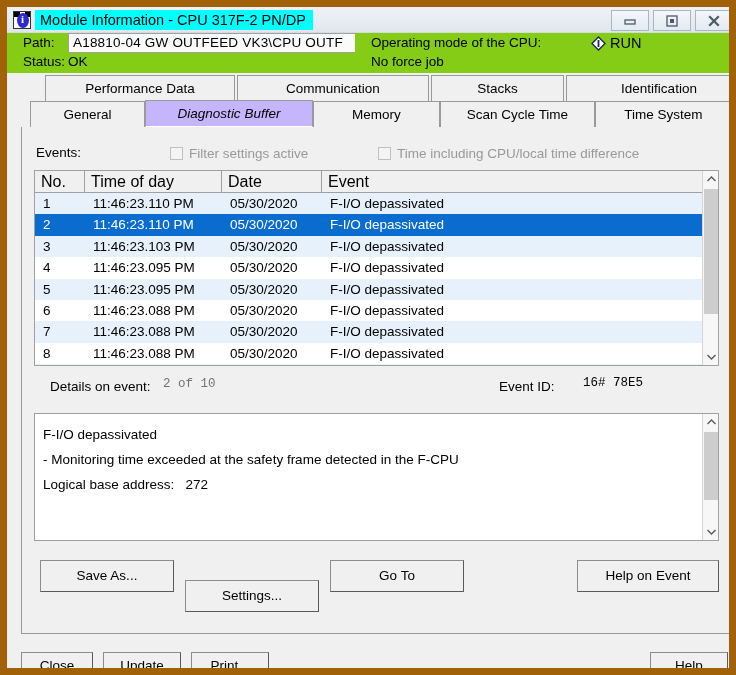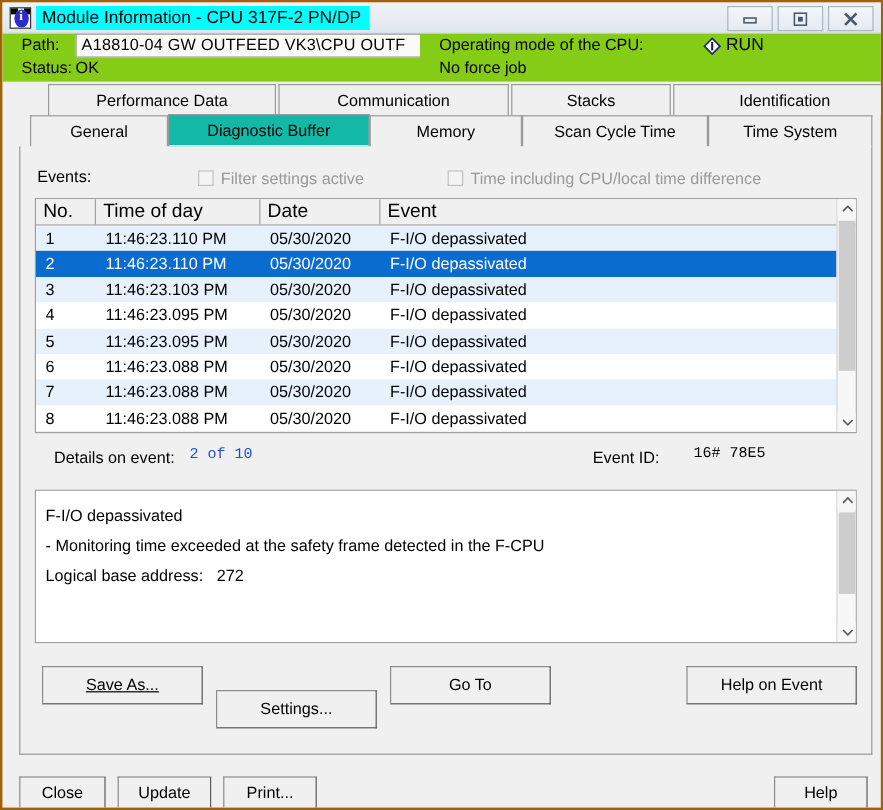--- a/index.html
+++ b/index.html
@@ -10,21 +10,21 @@
     background: #ffffff;
     font-family: "Liberation Sans", sans-serif;
   }
 
   
   #window {
     position: absolute;
     left: 0; top: 0;
     width: 736px; height: 675px;
     background: #f0f0f0;
-    border: 2px solid #a16207;
+    border: 7px solid #a16207;
     overflow: hidden;
   }
 
   
   #titlebar {
     position: absolute; left: 0; top: 0;
     width: 736px; height: 26px;
     background: linear-gradient(to bottom, #eef2f6 0%, #e6ecf2 60%, #dfe6ed 100%);
     border-bottom: 1px solid #d3dae1;
   }
@@ -122,24 +122,25 @@
     border: 1px solid #9a9a9a;
     border-bottom: none;
     text-align: center;
     font-size: 13.5px;
     color: #000;
     line-height: 25px;
     white-space: nowrap;
     overflow: hidden;
   }
   .tab.active {
-    background: #14b8a6;
+    background: #c4b5fd;
     height: 27px;
     z-index: 5;
     border-bottom: 1px solid #ffffff;
+    font-style: italic;
   }
 
   
   #panel {
     position: absolute; left: 14px; top: 120px;
     width: 711px; height: 507px;
     background: #f0f0f0;
     border: 1px solid #9a9a9a;
     border-top: none;
   }
@@ -231,21 +232,21 @@
   #tbl-scroll .thumb { top: 18px; height: 125px; }
 
   
   #details-label {
     position: absolute; left: 12px; top: 252px;
     font-size: 13.5px; color: #000; margin-left: 16px;
   }
   #details-count {
     position: absolute; left: 141px; top: 250px;
     font-family: "Liberation Mono", monospace;
-    font-size: 12.5px; color: #1d4ed8;
+    font-size: 12.5px; color: #737373;
   }
   #eventid-label {
     position: absolute; left: 477px; top: 252px;
     font-size: 13.5px; color: #000;
   }
   #eventid-value {
     position: absolute; left: 561px; top: 249px;
     font-family: "Liberation Mono", monospace;
     font-size: 12.5px; color: #000;
   }
@@ -272,21 +273,21 @@
     border: 1px solid #8c8c8c;
     border-right-color: #5a5a5a;
     border-bottom-color: #5a5a5a;
     font-size: 13.5px;
     color: #000;
     text-align: center;
     white-space: nowrap;
     overflow: hidden;
     font-family: "Liberation Sans", sans-serif;
   }
-  #btn-saveas   { left: 18px;  top: 433px; width: 134px; height: 32px; line-height: 30px; text-decoration: underline; }
+  #btn-saveas   { left: 18px;  top: 433px; width: 134px; height: 32px; line-height: 30px; }
   #btn-settings { left: 163px; top: 433px; width: 134px; height: 32px; line-height: 30px; margin-top: 20px; }
   #btn-goto     { left: 308px; top: 433px; width: 134px; height: 32px; line-height: 30px; }
   #btn-help-ev  { left: 555px; top: 433px; width: 142px; height: 32px; line-height: 30px; }
 
   
   #btn-close-b  { left: 14px;  top: 645px; width: 72px; height: 27px; line-height: 25px; }
   #btn-update   { left: 96px;  top: 645px; width: 78px; height: 27px; line-height: 25px; }
   #btn-print    { left: 184px; top: 645px; width: 78px; height: 27px; line-height: 25px; }
   #btn-help     { left: 643px; top: 645px; width: 78px; height: 27px; line-height: 25px; }
   .bottom-btn { position: absolute; }

